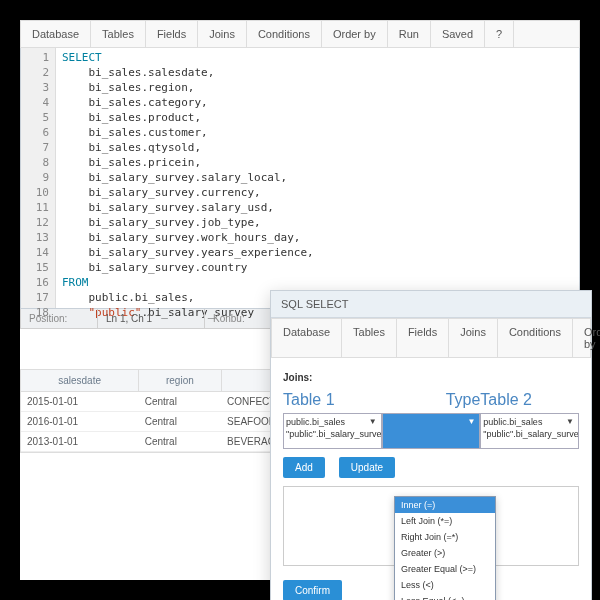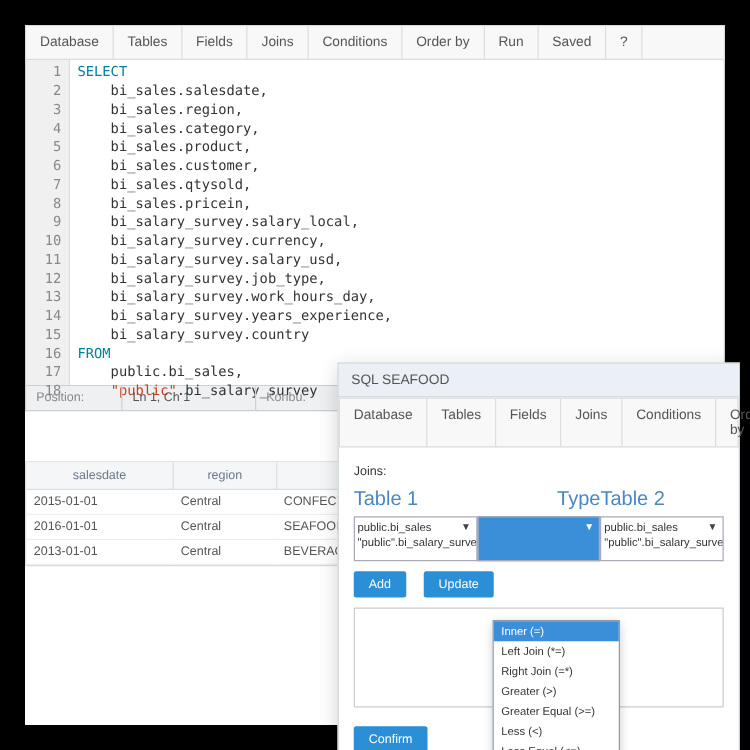--- a/index.html
+++ b/index.html
@@ -17,21 +17,21 @@
 .statusbar>div{padding:4px 8px;border-right:1px solid #d0d0d0}
 .statusbar .lab{color:#888}
 .gap{height:40px}
 .results{border:1px solid #ddd}
 .results table{width:100%;border-collapse:collapse;font-size:10px}
 .results th{background:#f4f6f8;color:#6a7a8a;font-weight:normal;text-align:center;padding:5px 6px;border-bottom:1px solid #ddd;border-right:1px solid #ddd}
 .results td{padding:4px 6px;border-bottom:1px solid #eee;color:#555}
 .popup{left:270px;top:290px;width:320px;border:1px solid #c8d0d8;box-shadow:0 4px 16px rgba(0,0,0,.18)}
 .popup-title{background:#eaf0f5;padding:7px 10px;font-size:11px;color:#555;border-bottom:1px solid #d0d8e0}
 .popup-body{padding:10px 12px}
-.joins-label{font-size:10px;color:#333;margin:4px 0 6px;font-weight:normal}
+.joins-label{font-size:10px;color:#333;margin:4px 0 6px;font-weight:bold}
 .col-heads{display:flex;font-size:16px;color:#4a87c2}
 .col-heads>div{flex:1;padding:2px 0}
 .selects{display:flex;gap:0;margin:2px 0 8px}
 .selbox{flex:1;border:1px solid #aab;font-size:9px;background:#fff;padding:2px;height:30px;overflow:hidden;color:#333;line-height:12px;position:relative}
 .selbox.mid{background:#3b8fd8}
 .caret{position:absolute;right:4px;top:2px;font-size:8px;color:#444}
 .btn-row{display:flex;gap:14px;margin-bottom:8px}
 .btn{background:#2a8fd6;color:#fff;border:none;padding:5px 12px;font-size:10px;cursor:pointer;border-radius:2px}
 .dropdown{position:absolute;left:123px;top:138px;width:100px;background:#fff;border:1px solid #8a9ab0;box-shadow:0 2px 8px rgba(0,0,0,.2);font-size:9px;z-index:10}
 .dropdown div{padding:3px 6px;color:#333;cursor:pointer}
@@ -109,21 +109,21 @@
             <td>Central</td>
             <td>BEVERAGES</td>
             <td>Outback Lager</td>
           </tr>
         </tbody>
     </table>
   </div>
 </div>
 
 <div class="panel popup">
-  <div class="popup-title">SQL SEAFOOD</div>
+  <div class="popup-title">SQL SELECT</div>
   <div class="tabs">
     <div class="tab">Database</div>
     <div class="tab">Tables</div>
     <div class="tab">Fields</div>
     <div class="tab">Joins</div>
     <div class="tab">Conditions</div>
     <div class="tab">Order by</div>
   </div>
   <div class="popup-body" style="position:relative">
     <div class="joins-label">Joins:</div>

